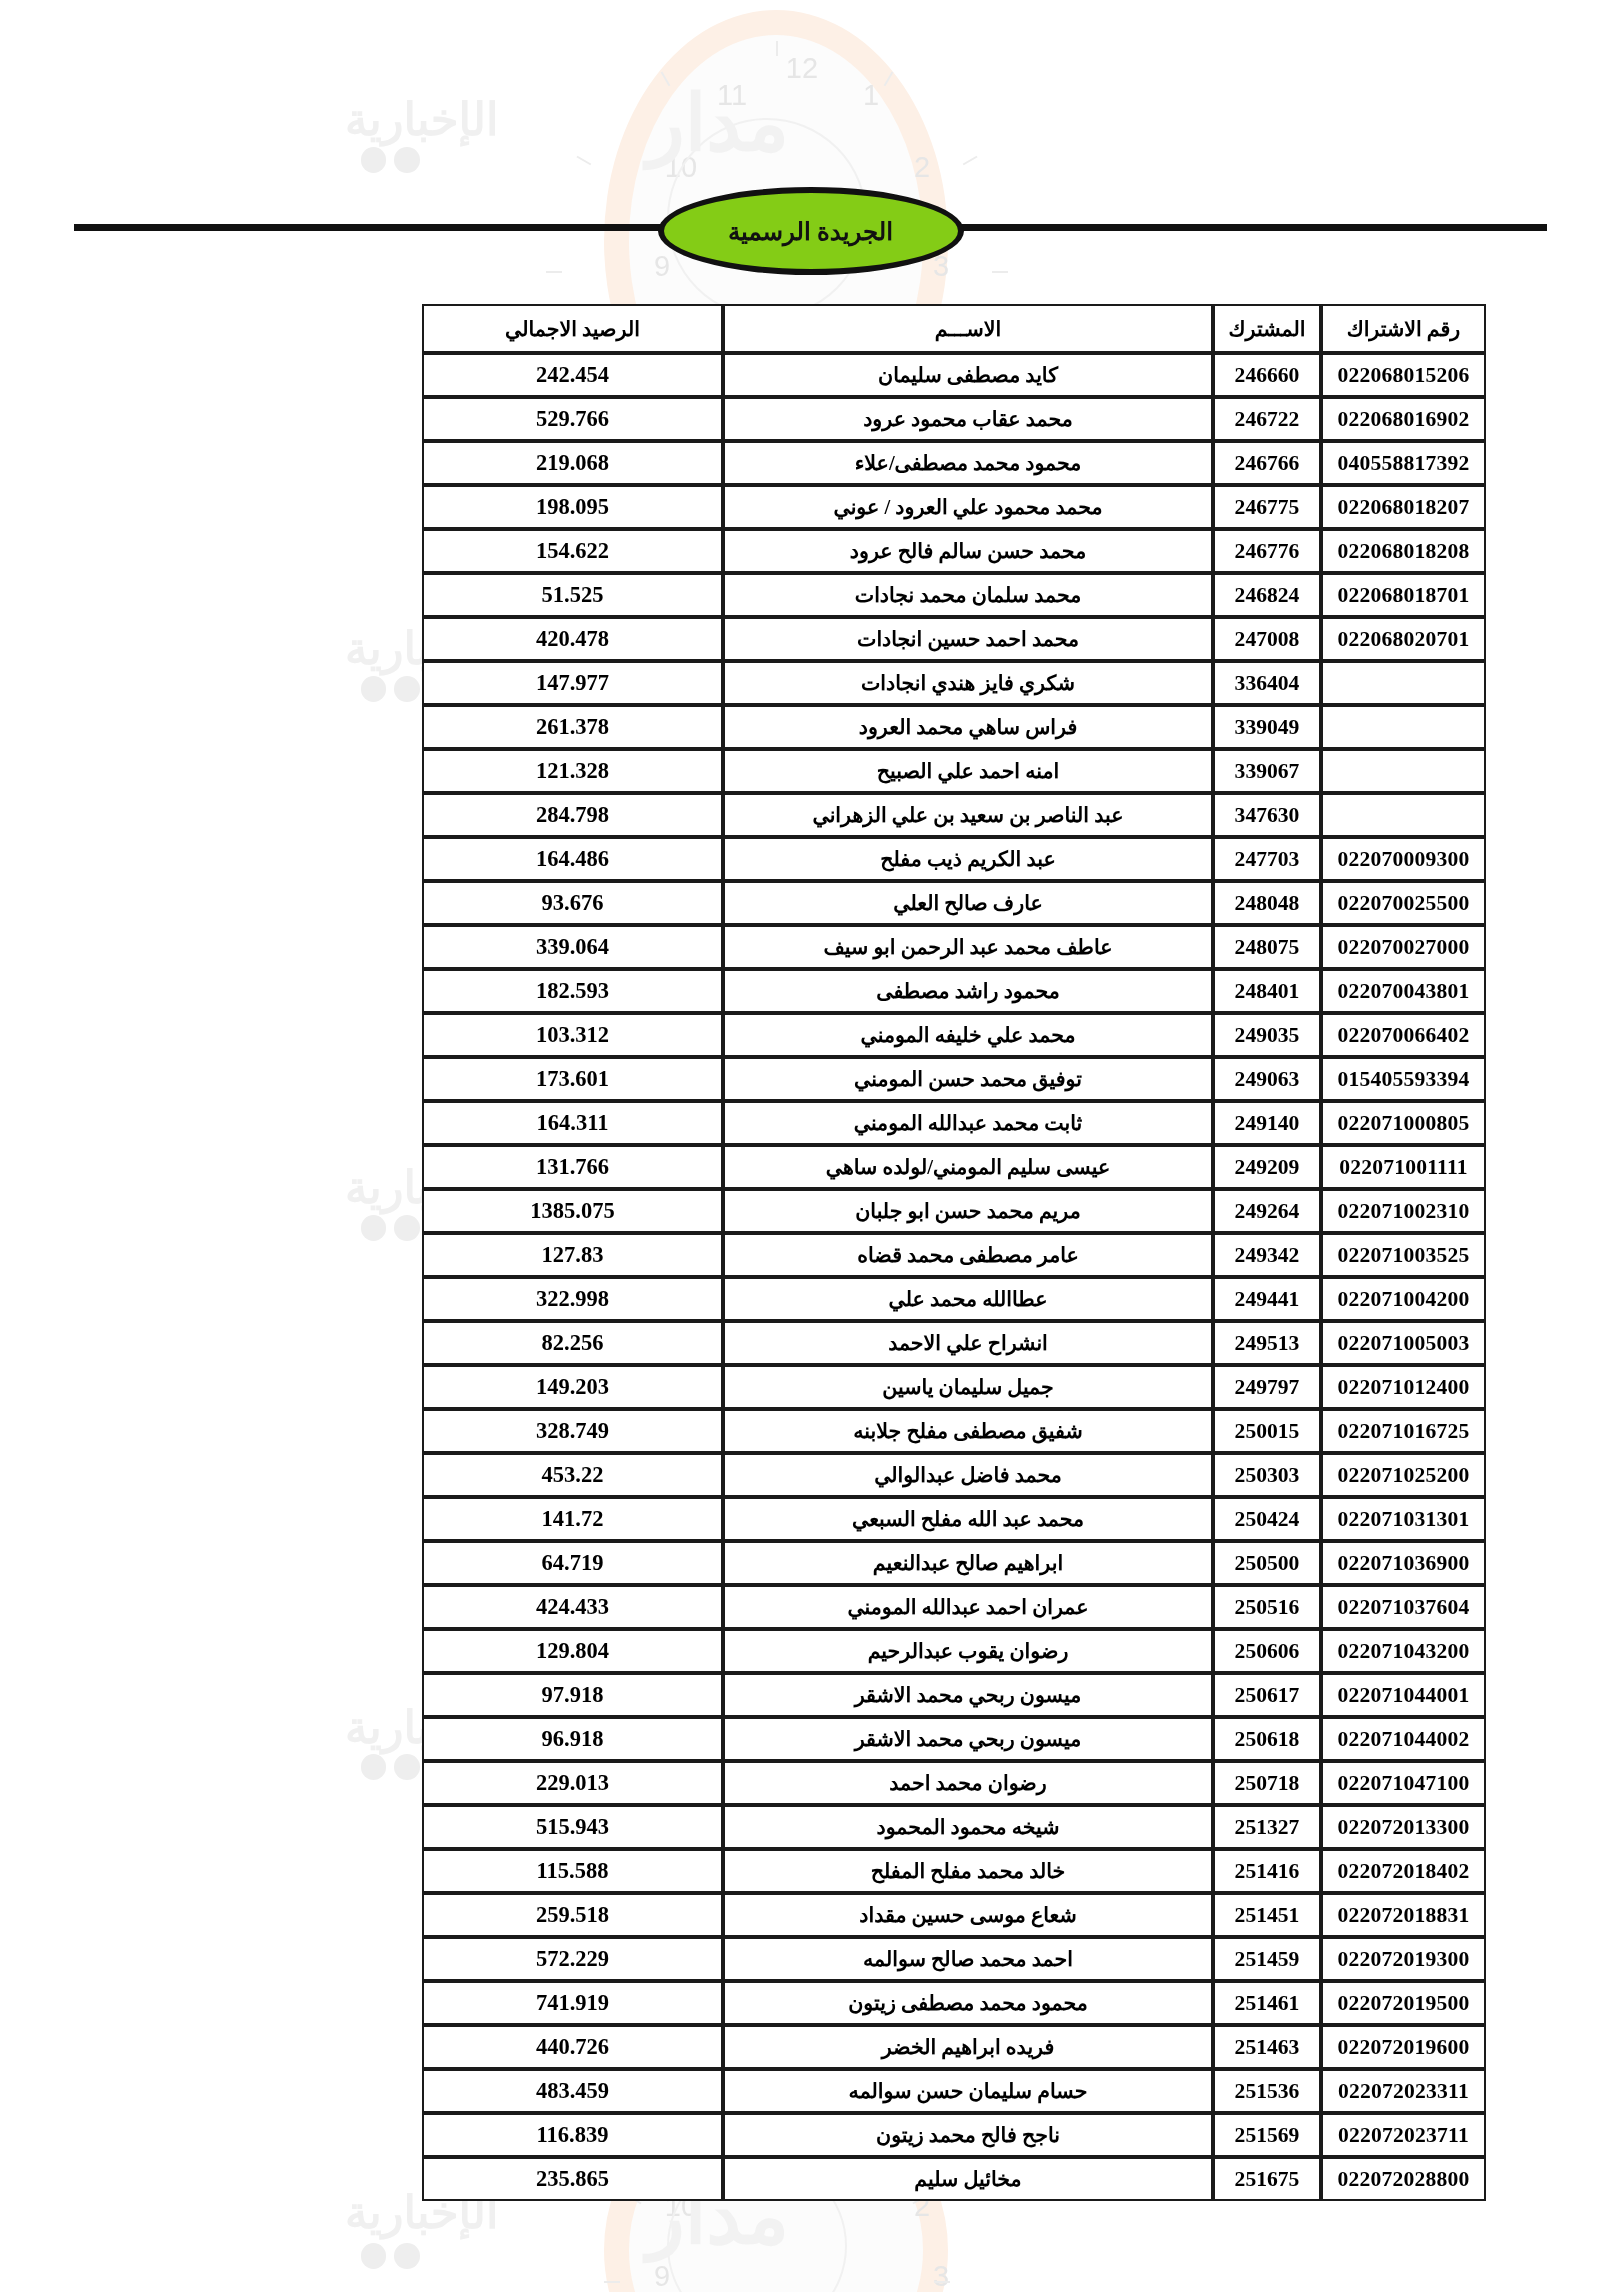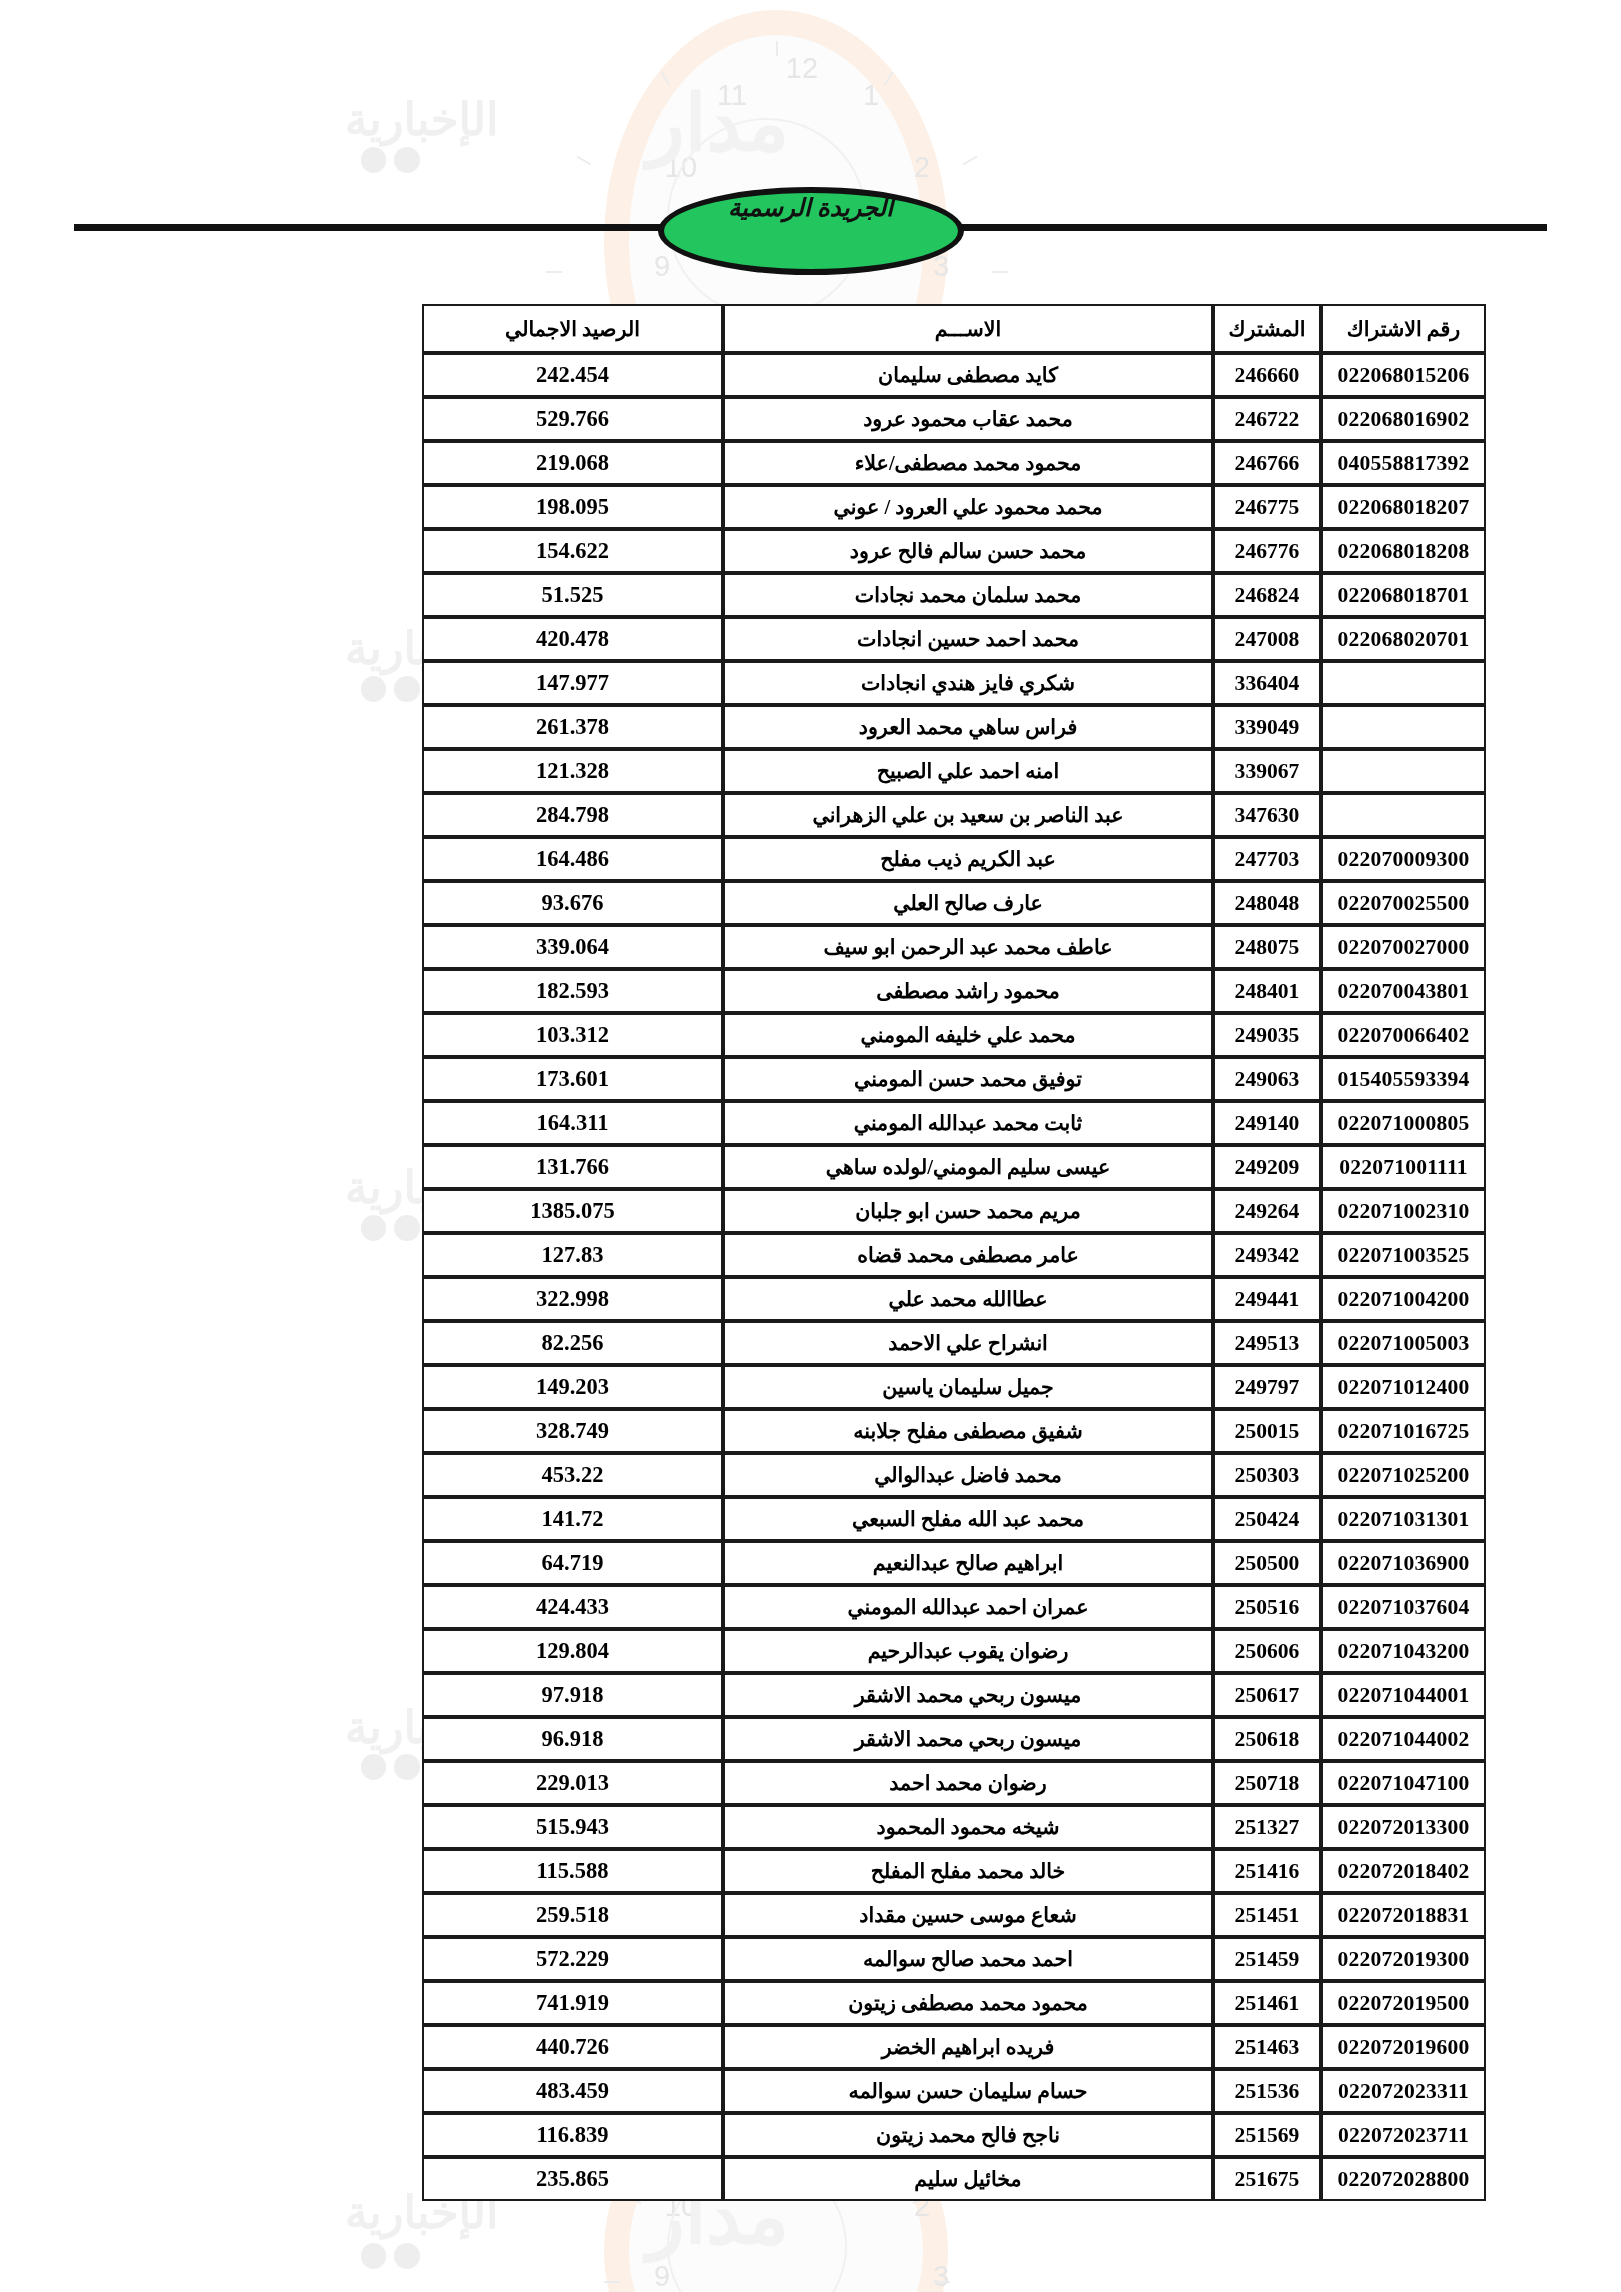--- a/index.html
+++ b/index.html
@@ -104,24 +104,24 @@
   }
   #masthead-oval {
     position: absolute;
     top: -34px;
     left: 50%;
     transform: translateX(-50%);
     width: 294px;
     height: 76px;
     border: 6.9px solid #111;
     border-radius: 50%;
-    background: #22c55e;
+    background: #84cc16;
     display: flex;
+    align-items: center;
     justify-content: center;
-    font-style: italic;
   }
   #masthead-oval-label {
     font-size: 24.5px;
     font-weight: bold;
     color: #111;
     font-family: "Liberation Serif", "DejaVu Serif", serif;
   }
 
   
   #records-table-wrap {

